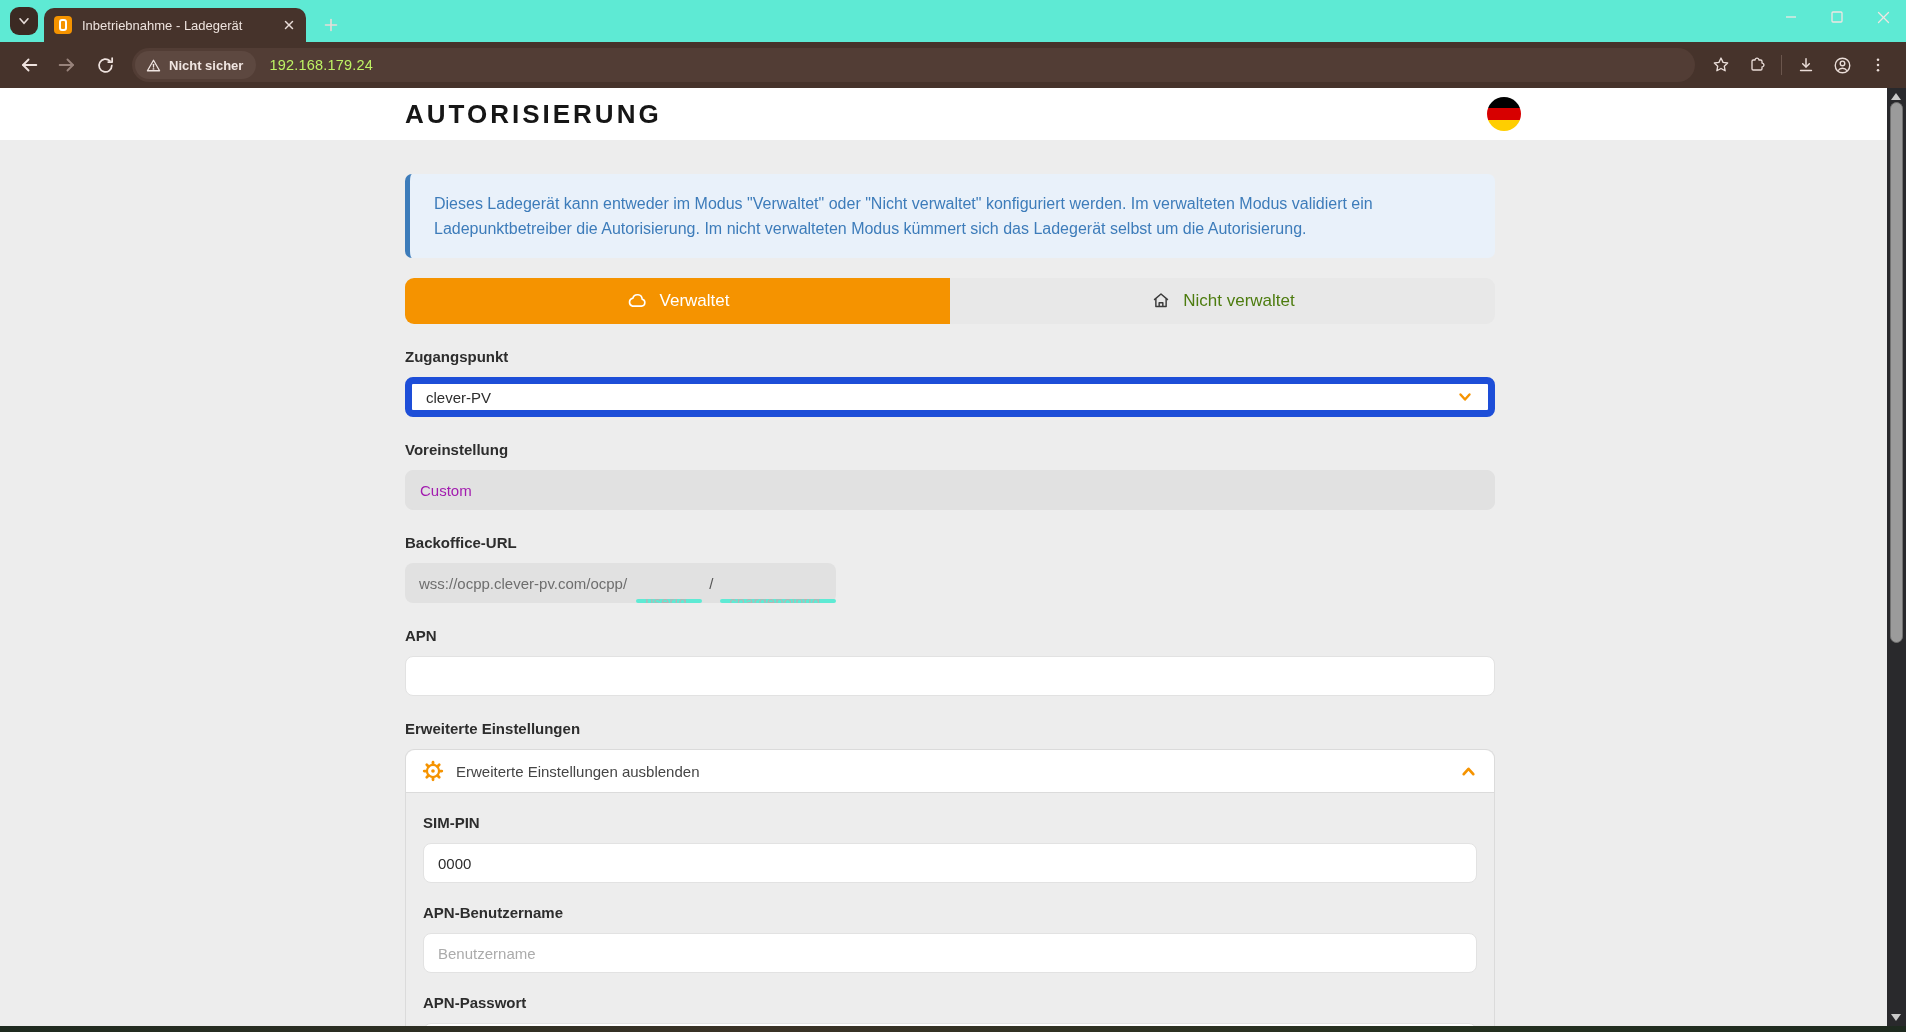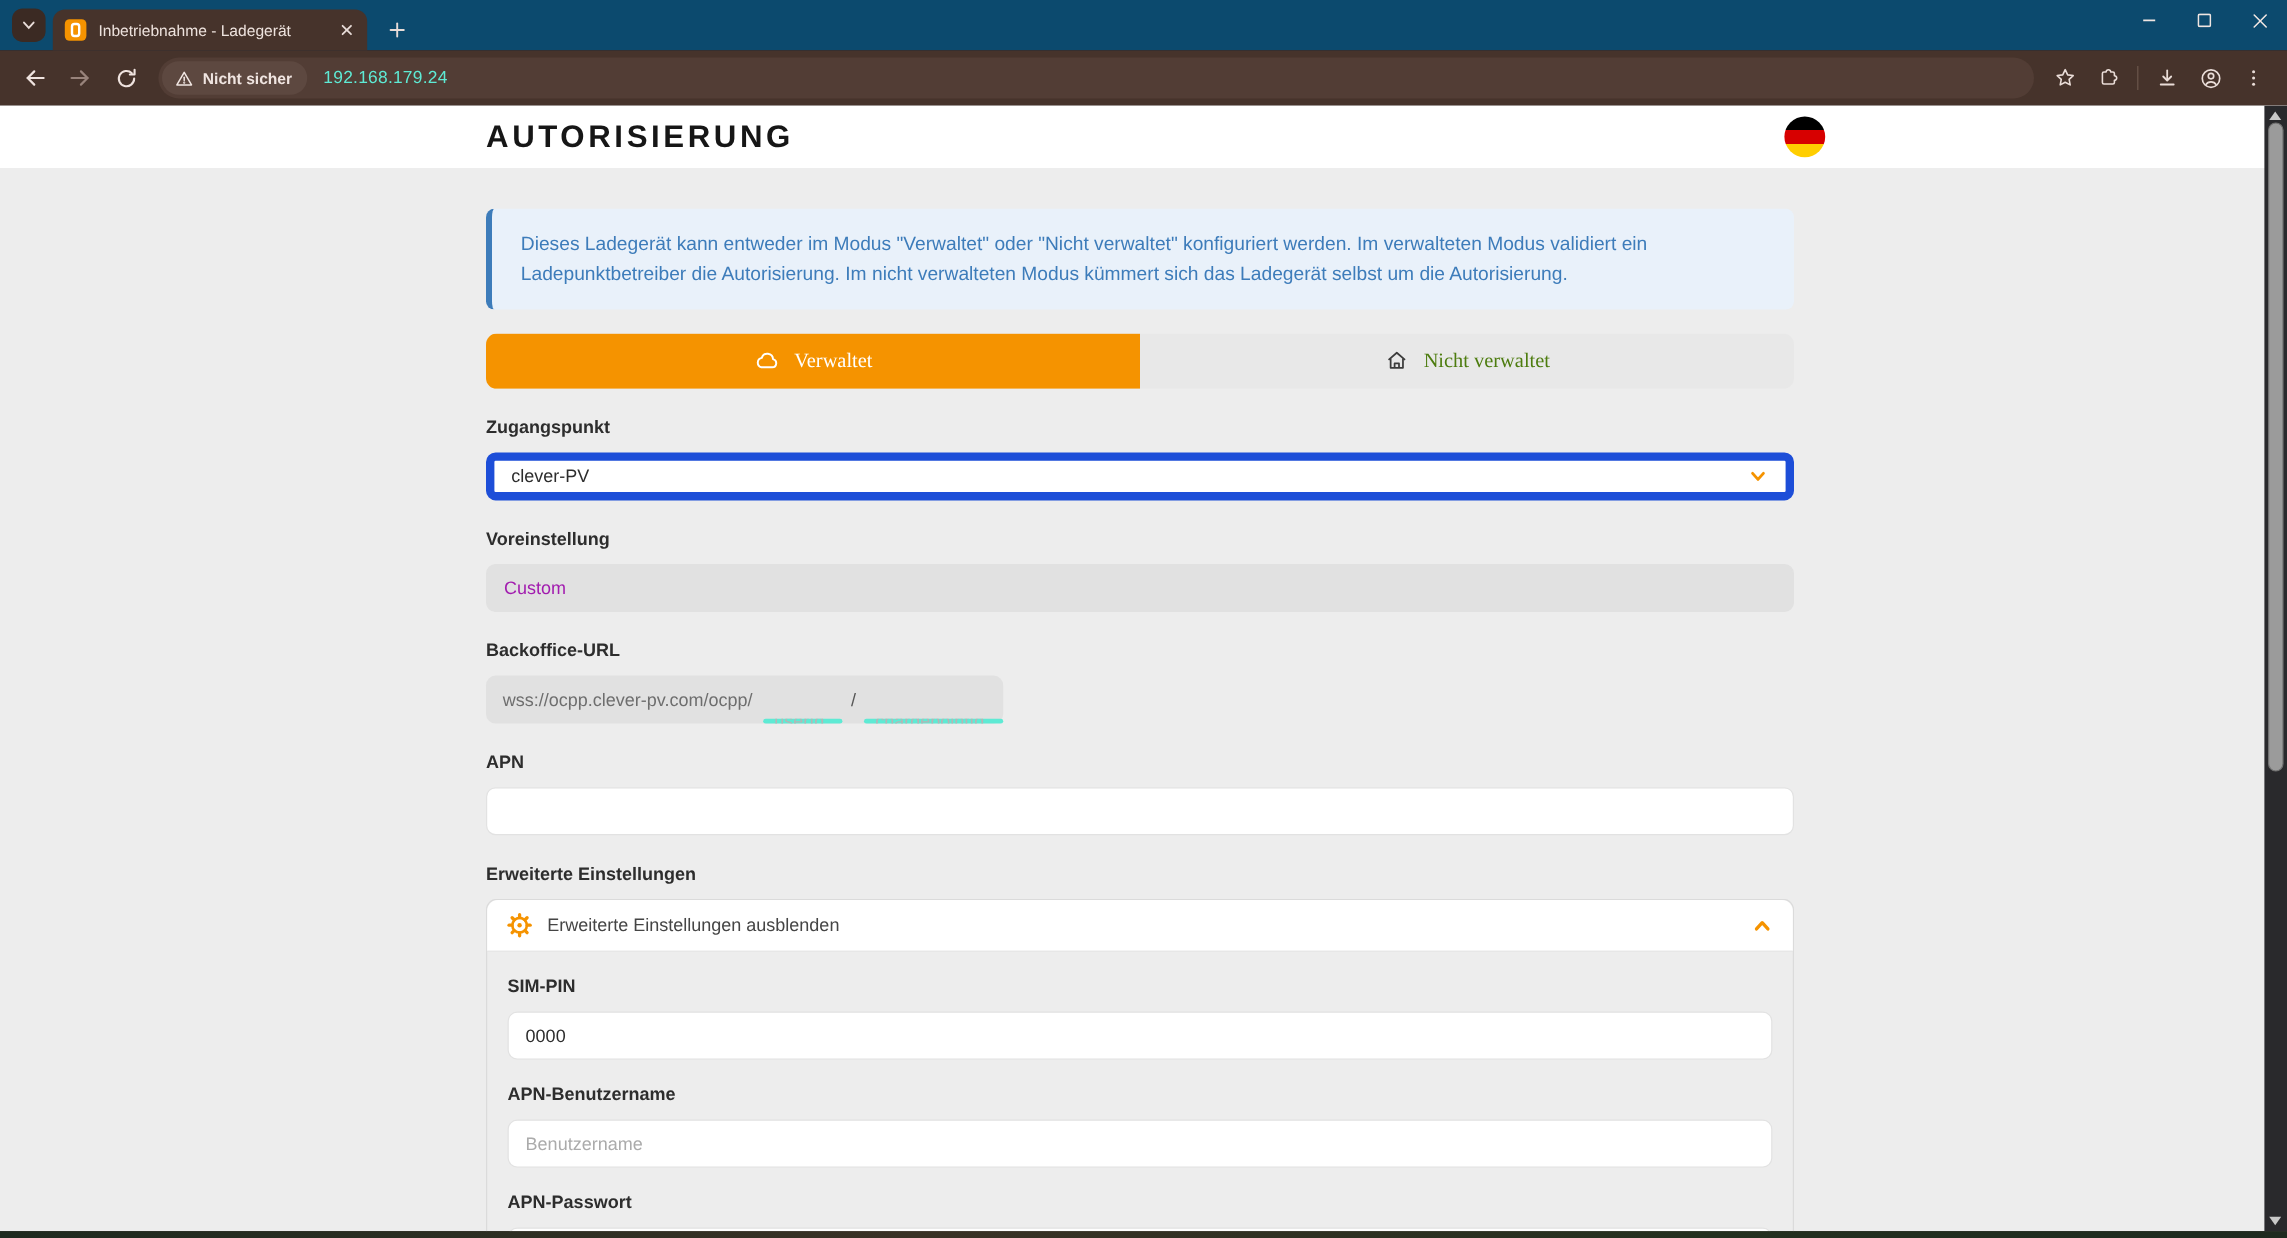--- a/index.html
+++ b/index.html
@@ -1,21 +1,21 @@
 <!DOCTYPE html>
 <html><head>
 <meta charset="utf-8">
 <style>
   * { box-sizing: border-box; margin: 0; padding: 0; }
   html,body { width:1906px; height:1032px; overflow:hidden; }
   body { font-family:"Liberation Sans", sans-serif; background:#2A1C16; }
   .screen { position:relative; width:1906px; height:1032px; }
 
   
-  .tabstrip { position:absolute; top:0; left:0; right:0; height:42px; background:#0c4a6e;
+  .tabstrip { position:absolute; top:0; left:0; right:0; height:42px; background:#5eead4;
               display:flex; align-items:flex-end; }
   .tab-search { width:28px; height:28px; margin:0 6px 7px 10px; border:none; border-radius:9px;
                 background:#3B2A23; display:flex; align-items:center; justify-content:center; cursor:pointer; }
   .tab { position:relative; height:34px; width:262px; background:#46332B; border-radius:10px 10px 0 0;
          display:flex; align-items:center; padding:0 6px 0 10px; cursor:pointer; }
   .favicon { width:18px; height:18px; flex:0 0 18px; border-radius:4px; background:#F59300;
              display:flex; align-items:center; justify-content:center; }
   .favicon-glyph { width:8px; height:12px; border:2px solid #fff; border-radius:3px; }
   .tab-title { flex:1; margin-left:10px; font-size:13px; color:#EDE2DD; white-space:nowrap; overflow:hidden; }
   .icon-btn { border:none; background:transparent; display:flex; align-items:center; justify-content:center; cursor:pointer; }
@@ -26,40 +26,40 @@
              align-items:center; justify-content:center; cursor:pointer; }
 
   .toolbar { position:absolute; top:42px; left:0; right:0; height:46px; background:#46332B;
              display:flex; align-items:center; padding:0 10px; }
   .nav-btn { width:34px; height:34px; border-radius:50%; margin:0 2px; }
   .omnibox { flex:1; height:34px; background:#523D35; border-radius:17px; margin:0 8px;
              display:flex; align-items:center; padding:0 14px 0 3px; cursor:text; }
   .security-chip { height:28px; display:flex; align-items:center; gap:7px; background:#5D4840;
                    border-radius:14px; padding:0 13px 0 10px; cursor:pointer; }
   .security-chip span { font-size:13px; font-weight:bold; color:#F0E5E1; }
-  .url-text { margin-left:13px; font-size:14.5px; color:#5eead4; letter-spacing:.2px; }
+  .url-text { margin-left:13px; font-size:14.5px; color:#bef264; letter-spacing:.2px; }
   .tb-right { display:flex; align-items:center; }
   .tb-btn { width:34px; height:34px; border-radius:50%; margin:0 1px; }
   .tb-divider { width:1px; height:20px; background:#6B564D; margin:0 6px; }
 
   
   .viewport { position:absolute; top:88px; left:0; right:0; bottom:6px; background:#EDEDED; overflow:hidden; }
   .page-header { height:52px; background:#fff; position:relative; }
   .page-title { position:absolute; left:405px; top:50%; transform:translateY(-50%);
                 font-size:26px; font-weight:600; letter-spacing:3px; color:#161616; }
   .flag { position:absolute; left:1487px; top:9px; width:34px; height:34px; border-radius:50%;
           background:linear-gradient(#000 0 33.4%, #D70000 33.4% 66.7%, #FFCE00 66.7% 100%); cursor:pointer; }
 
   .container { width:1090px; margin-left:405px; padding-top:34px; }
 
   .info-box { background:#E9F1FA; border-left:5px solid #3D7CBA; border-radius:7px;
               padding:17px 26px 17px 24px; }
   .info-box p { color:#3D7CBA; font-size:16px; line-height:25px; }
 
-  .segmented { display:flex; margin-top:20px; height:46px; border-radius:9px; overflow:hidden;font-family:Liberation Serif, serif; }
+  .segmented { display:flex; margin-top:20px; height:46px; border-radius:9px; overflow:hidden; }
   .seg { flex:1; border:none; display:flex; align-items:center; justify-content:center; gap:11px;
          font-size:17px; font-family:inherit; cursor:pointer; }
   .seg.active { background:#F59300; color:#fff; }
   .seg.inactive { background:#E8E8E8; color:#4d7c0f; }
 
   .field-label { display:block; margin-top:24px; font-size:15px; font-weight:600; color:#2D2D2D; }
 
   .select { margin-top:12px; height:40px; background:#fff; border-radius:8px; border:7px solid #1d4ed8;
             display:flex; align-items:center; justify-content:space-between; padding:0 14px;
             font-size:15px; color:#2D2D2D; cursor:pointer; }

